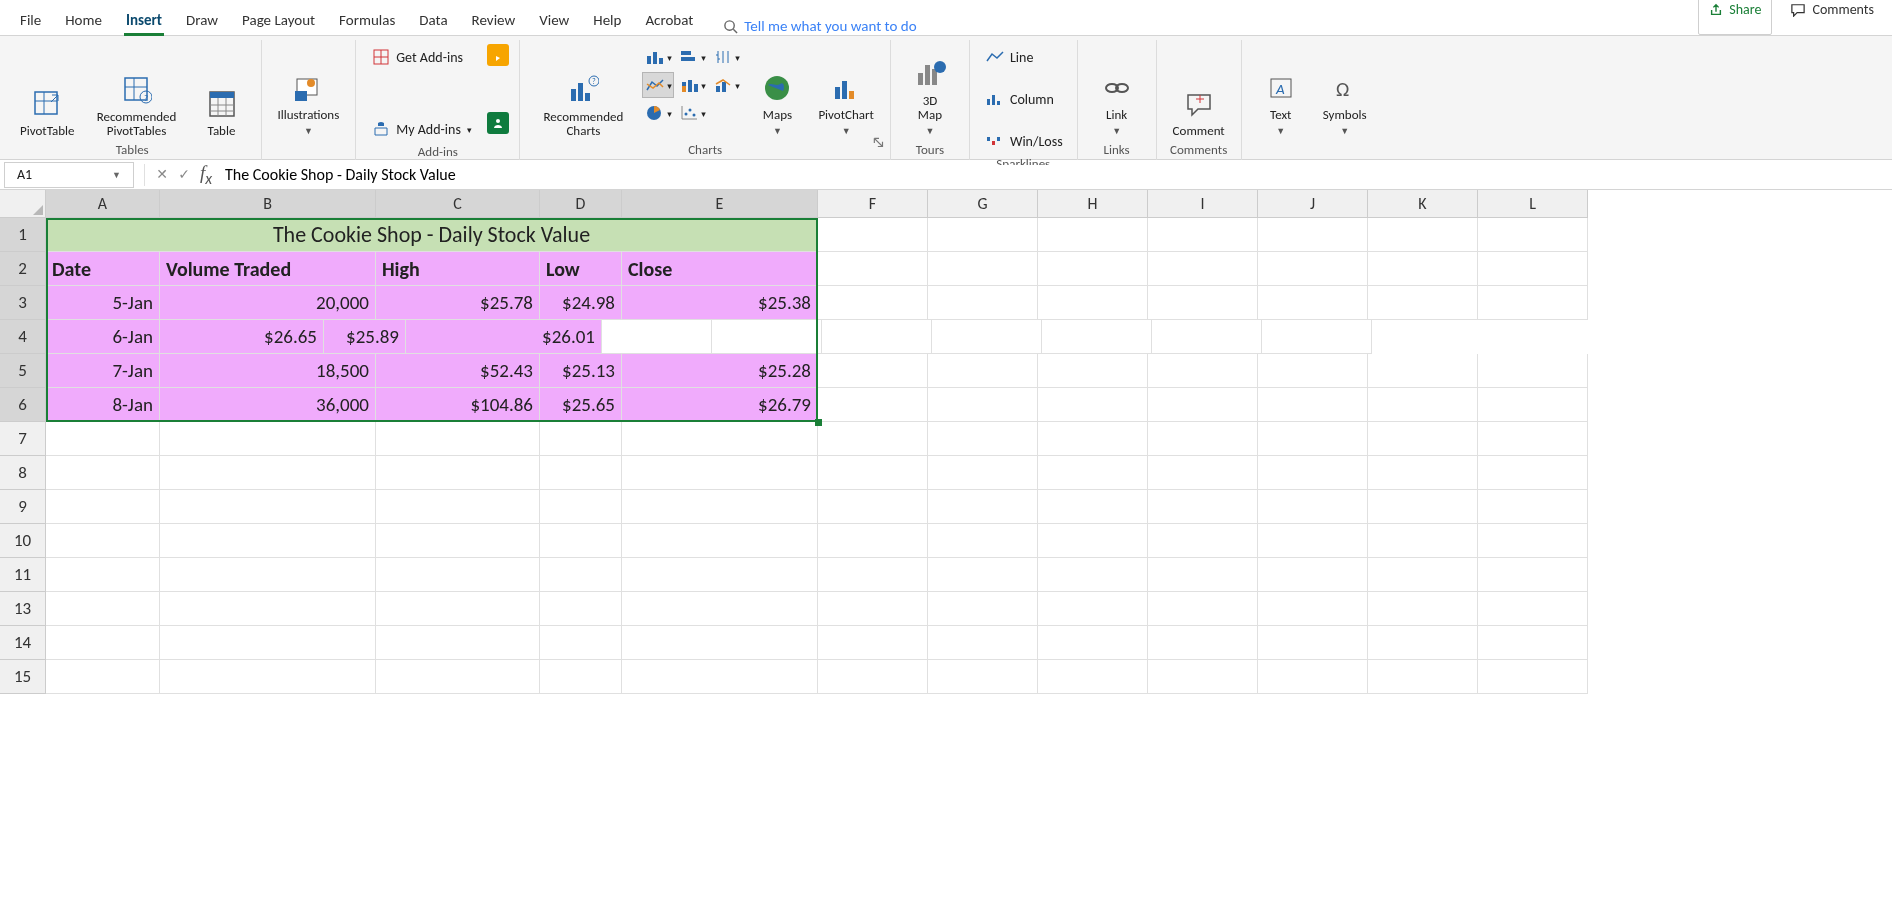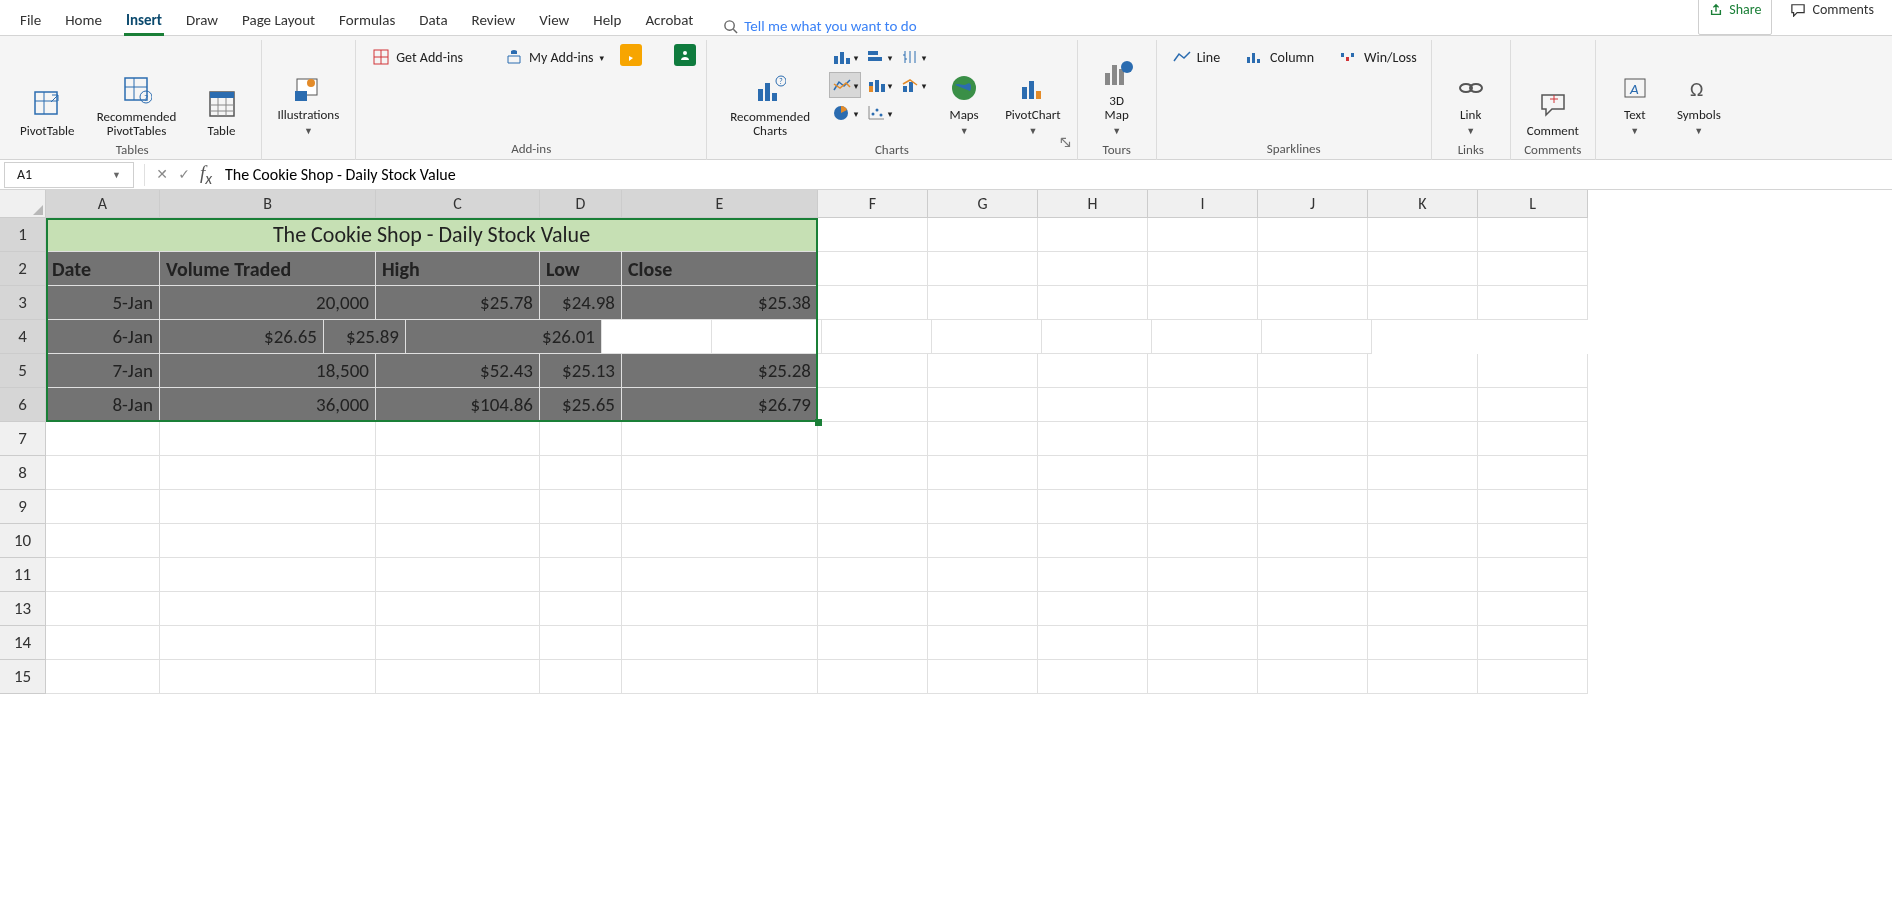--- a/index.html
+++ b/index.html
@@ -21,21 +21,21 @@
 
 .ribbon { display:flex; align-items:flex-start; background:#f5f5f5; border-bottom:1px solid #d4d4d4; height:124px; padding:4px 4px 0 4px; }
 .group { display:flex; flex-direction:column; align-items:center; height:120px; border-right:1px solid #dcdcdc; padding:0 10px; }
 .group-body { display:flex; align-items:flex-start; gap:6px; flex:1; padding-top:4px;}
 .group-label { font-size:13px; color:#555; padding:2px 0 4px 0; }
 .big-btn { display:flex; flex-direction:column; align-items:center; justify-content:flex-end; width:auto; min-width:58px; height:96px; padding:4px 6px 2px 6px; cursor:pointer; }
 .big-btn .ic { width:32px; height:32px; margin-bottom:4px; display:flex; align-items:center; justify-content:center;}
 .big-btn span { font-size:13px; text-align:center; line-height:14px; }
 .big-btn .caret { font-size:9px; color:#555; margin-top:2px;}
 .mini-btn { display:flex; align-items:center; gap:4px; padding:3px 4px; font-size:14px; cursor:pointer; height:26px;}
-.mini-col { display:flex; flex-direction:row; gap:16px; }
+.mini-col { display:flex; flex-direction:column; gap:16px; }
 .sq { width:22px; height:22px; display:inline-flex; align-items:center; justify-content:center;}
 .chart-grid { display:grid; grid-template-columns:repeat(3,32px); grid-template-rows:repeat(3,26px); gap:2px; align-content:start;}
 .chart-grid .cg { border:none; display:flex; align-items:center; justify-content:center; width:32px; height:26px; cursor:pointer;}
 .chart-grid .cg.sel { background:#d8d8d8; border:1px solid #b5b5b5;}
 .dlg-launch { width:14px; height:14px; align-self:flex-end; margin-bottom:6px; cursor:pointer;}
 .grp-charts { position:relative;}
 .grp-charts .dlg-launch { position:absolute; right:4px; bottom:4px;}
 
 
 .fbar { display:flex; align-items:center; height:30px; border-bottom:1px solid #d4d4d4; background:#fff; }
@@ -53,21 +53,21 @@
 .col-headers { display:flex; margin-left:46px; height:28px; }
 .colh { background:#f0f0f0; border:1px solid #ccc; border-left:none; border-top:none; display:flex; align-items:center; justify-content:center; font-size:16px; color:#333; }
 .colh.sel { background:#d6d6d6; }
 .row { display:flex; height:34px; }
 .rowh { width:46px; background:#f0f0f0; border:1px solid #ccc; border-top:none; border-left:none; display:flex; align-items:center; justify-content:center; font-size:17px; color:#333; }
 .rowh.sel { background:#d6d6d6;}
 .cell { border:1px solid #e0e0e0; border-top:none; border-left:none; display:flex; align-items:center; padding:0 6px; font-size:19px; overflow:hidden; white-space:nowrap;}
 .cell.rt { justify-content:flex-end; }
 .cell.bold { font-weight:700; font-size:20px;}
 .cell.title { background:#c6e0b4; justify-content:center; font-size:22px; }
-.cell.selbg { background:#737373; }
+.cell.selbg { background:#f0abfc; }
 .sel-outline { position:absolute; border:2px solid #1a7f37; pointer-events:none; }
 .sel-handle { position:absolute; width:7px; height:7px; background:#1a7f37; pointer-events:none;}
 
 
 .cA{width:114px}.cB{width:216px}.cC{width:164px}.cD{width:82px}.cE{width:196px}
 .cF,.cG,.cH,.cI,.cJ,.cK,.cL{width:110px}
 </style>
 </head>
 <body>
 

